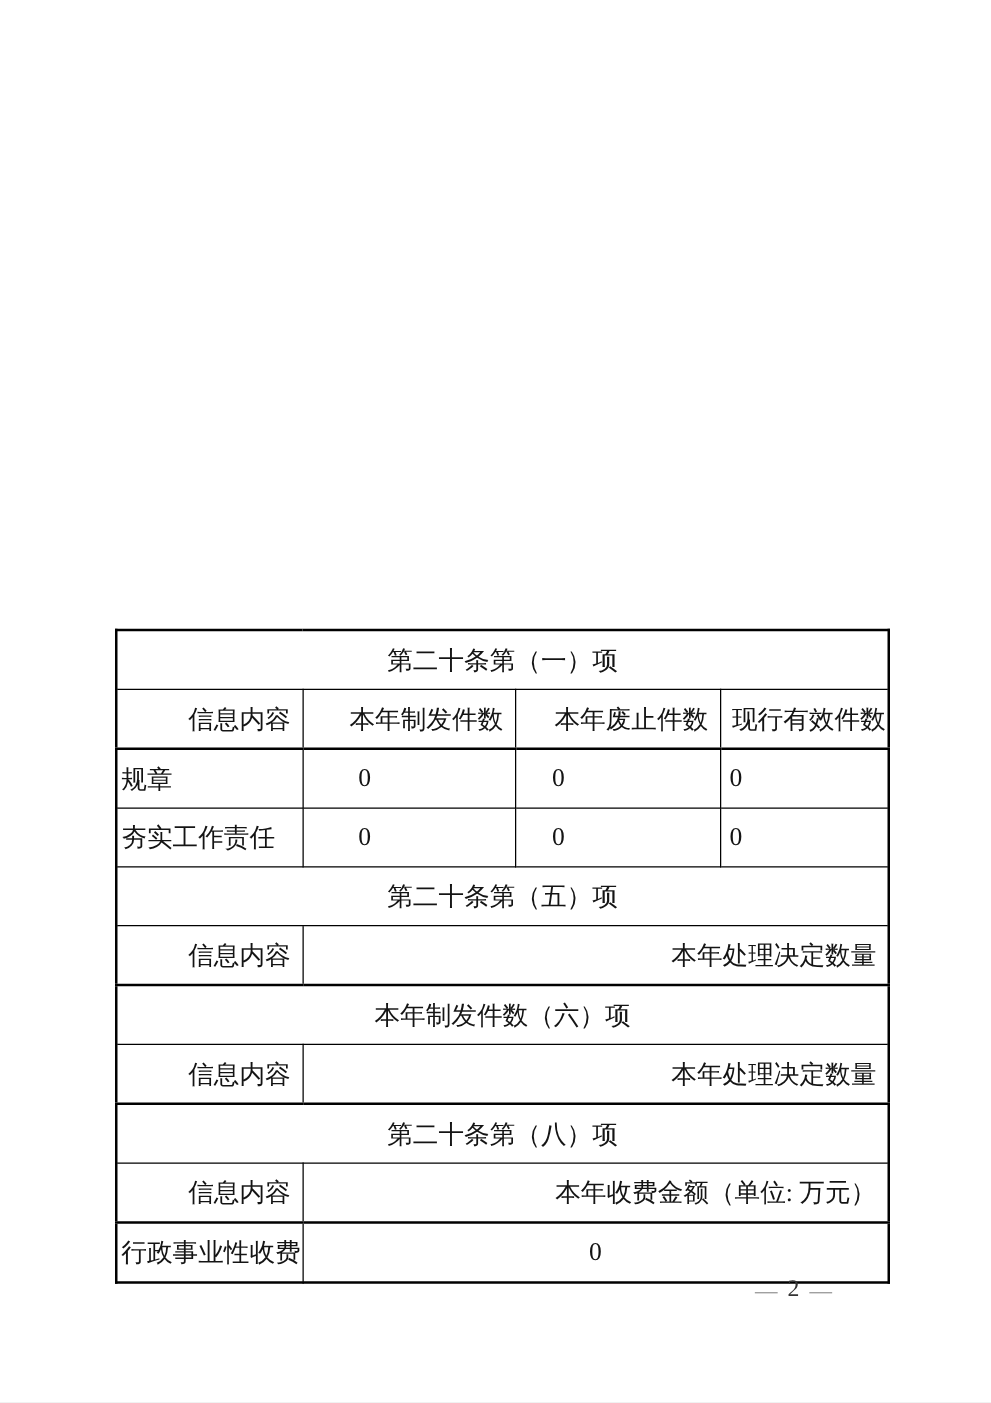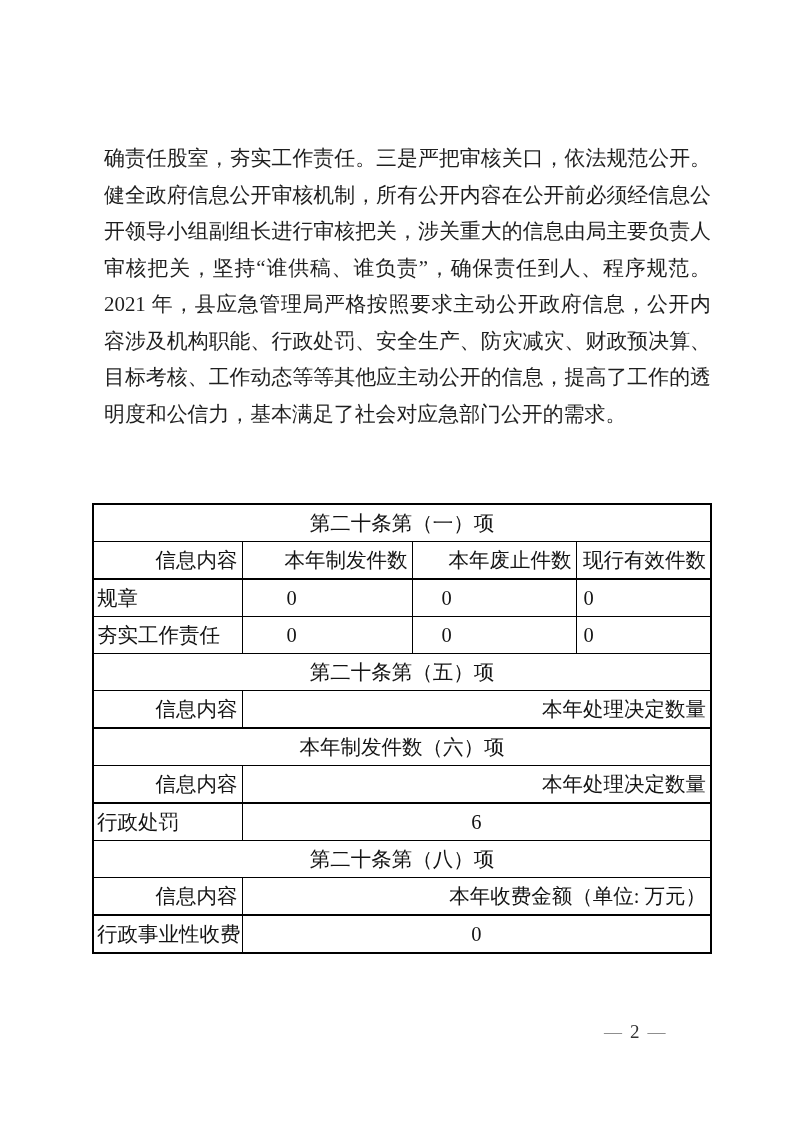--- a/index.html
+++ b/index.html
@@ -39,21 +39,21 @@
     width:618px;
     border-collapse:collapse;
     table-layout:fixed;
     border:2px solid #000;
     font-size:20.5px;
     color:#141414;
   }
   table.doc-table td{
     border:1px solid #000;
     height:35px;
-    padding:4px;
+    padding:9px;
     text-align:center;
     vertical-align:middle;
     overflow:hidden;
     white-space:nowrap;
   }
   table.doc-table tr.sec-title td{height:34px;}
   table.doc-table tr.col-header td{border-bottom:2px solid #000;text-align:right;}
   table.doc-table td.lbl{text-align:left;padding-left:3px;}
   table.doc-table td.v2{text-align:left;padding-left:44px;}
   table.doc-table td.v3{text-align:left;padding-left:29px;}
@@ -67,21 +67,20 @@
     color:#2e2e2e;
   }
   .page-number .dash{color:#8a8a8a;font-size:18px;}
   .page-number .num{margin:0 8px;color:#333;}
 </style>
 </head>
 <body>
 
 <div class="page">
 
-  <p class="body-text">确责任股室，夯实工作责任。三是严把审核关口，依法规范公开。健全政府信息公开审核机制，所有公开内容在公开前必须经信息公开领导小组副组长进行审核把关，涉关重大的信息由局主要负责人审核把关，坚持“谁供稿、谁负责”，确保责任到人、程序规范。2021 年，县应急管理局严格按照要求主动公开政府信息，公开内容涉及机构职能、行政处罚、安全生产、防灾减灾、财政预决算、目标考核、工作动态等等其他应主动公开的信息，提高了工作的透明度和公信力，基本满足了社会对应急部门公开的需求。</p>
 
 
   <table class="doc-table">
     <colgroup>
       <col style="width:149px">
       <col style="width:170px">
       <col style="width:164px">
       <col style="width:135px">
     </colgroup>
 
@@ -120,24 +119,20 @@
     </tbody>
 
     <tbody>
       <tr class="sec-title">
         <td colspan="4">本年制发件数（六）项</td>
       </tr>
       <tr class="col-header">
         <td>信息内容</td>
         <td colspan="3">本年处理决定数量</td>
       </tr>
-      <tr>
-        <td class="lbl">行政处罚</td>
-        <td colspan="3">6</td>
-      </tr>
     </tbody>
 
     <tbody>
       <tr class="sec-title">
         <td colspan="4">第二十条第（八）项</td>
       </tr>
       <tr class="col-header">
         <td>信息内容</td>
         <td colspan="3">本年收费金额（单位: 万元）</td>
       </tr>

